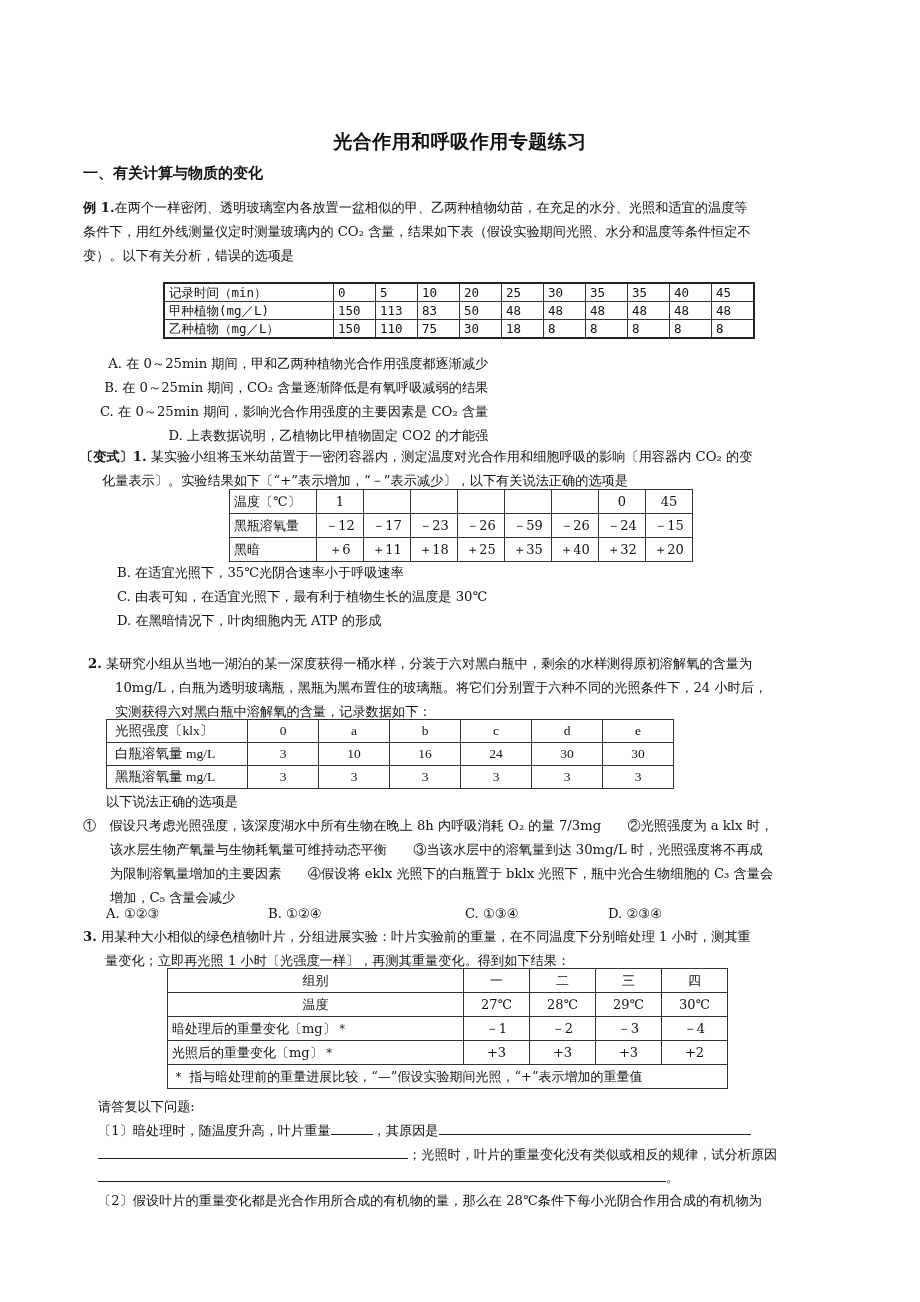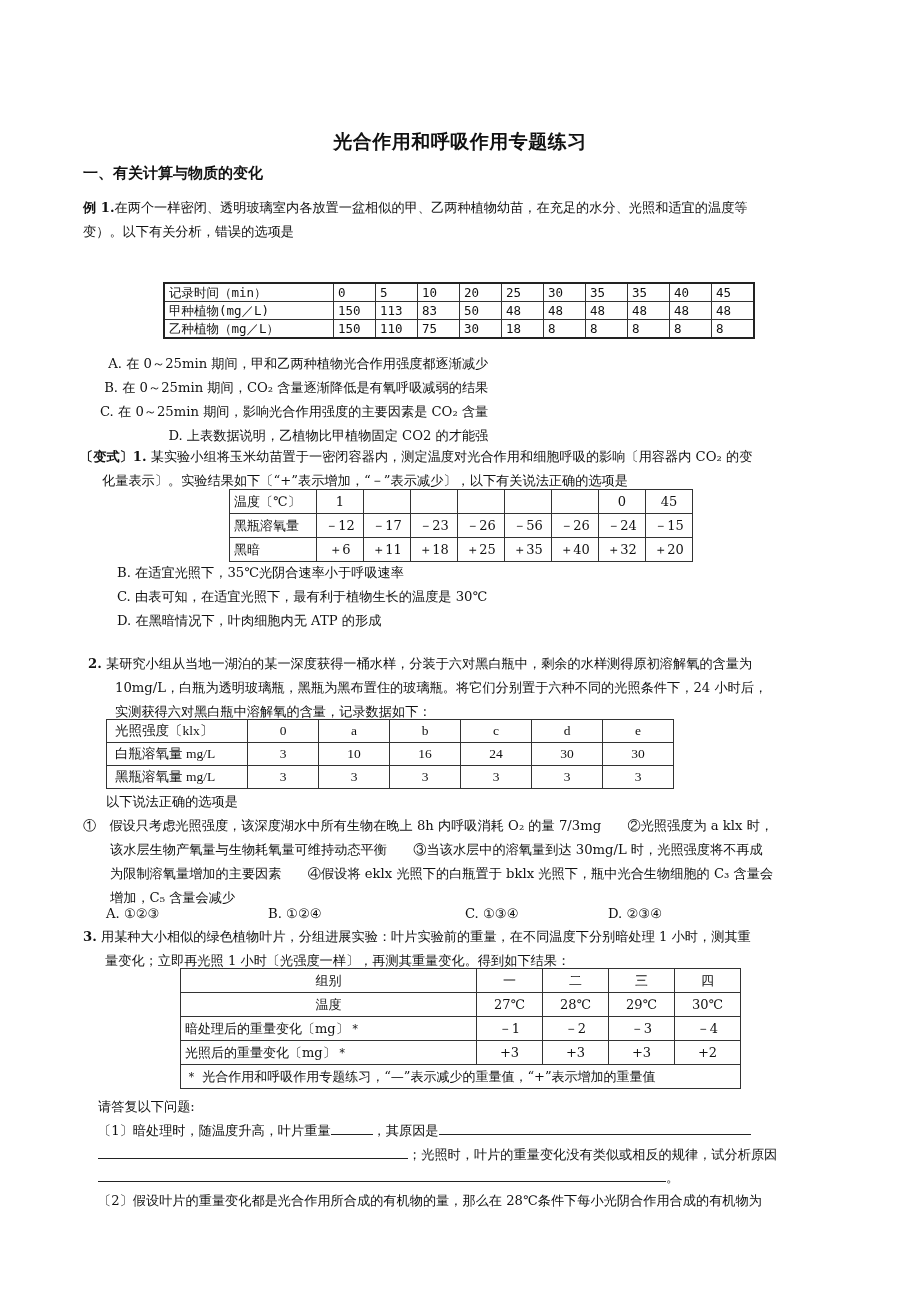--- a/index.html
+++ b/index.html
@@ -16,35 +16,36 @@
   .t1 { left:163px; top:282px; border:2px solid #222; }
   .t1 td { height:17px; line-height:17px; font-family:"DejaVu Sans Mono","Liberation Mono",monospace; font-size:12.5px; }
   .t1 td.h { width:160px;margin-left:12px; }
   .t1 td.v { width:33px; }
   .t2 { left:229px; top:489px; }
   .t2 td { height:23px; text-align:center; width:38px;margin-top:46px; }
   .t2 td.h { text-align:left; width:78px; }
   .t3 { left:106px; top:719px; }
   .t3 td { height:22px; text-align:center; width:62px; font-family:"Liberation Serif",serif; font-size:13.5px; }
   .t3 td.h { width:128px; text-align:left; padding-left:8px; }
-  .t4 { left:180px; top:968px; }
+  .t4 { left:167px; top:968px; }
   .t4 td { height:23px; text-align:center; width:57px; }
   .t4 td.h { width:287px; }
   .t4 td.hl { text-align:left; }
   .t4 td.note { text-align:left; }
   .blank { display:inline-block; border-bottom:1px solid #222; height:14px; vertical-align:baseline; }
 </style>
 </head>
 <body>
 
 <div class="abs title">光合作用和呼吸作用专题练习</div>
 <div class="abs h1">一、有关计算与物质的变化</div>
 
 <div class="abs p" style="top:196px;">
   <div><span class="bold">例 1.</span><span>在两个一样密闭、透明玻璃室内各放置一盆相似的甲、乙两种植物幼苗，在充足的水分、光照和适宜的温度等</span></div>
+  <div>条件下，用红外线测量仪定时测量玻璃内的 CO₂ 含量，结果如下表（假设实验期间光照、水分和温度等条件恒定不</div>
   <div>变）。以下有关分析，错误的选项是</div>
 </div>
 
 <table class="t1">
   <tbody id="t1body">
       <tr>
         <td class="h">记录时间（min）</td>
         <td class="v">0</td>
         <td class="v">5</td>
         <td class="v">10</td>
@@ -109,21 +110,21 @@
         <td class="v"></td>
         <td class="v">0</td>
         <td class="v">45</td>
       </tr>
       <tr>
         <td class="h">黑瓶溶氧量</td>
         <td class="v">－12</td>
         <td class="v">－17</td>
         <td class="v">－23</td>
         <td class="v">－26</td>
-        <td class="v">－56</td>
+        <td class="v">－59</td>
         <td class="v">－26</td>
         <td class="v">－24</td>
         <td class="v">－15</td>
       </tr>
       <tr>
         <td class="h">黑暗</td>
         <td class="v">＋6</td>
         <td class="v">＋11</td>
         <td class="v">＋18</td>
         <td class="v">＋25</td>
@@ -222,21 +223,21 @@
         <td class="v">－4</td>
       </tr>
       <tr>
         <td class="h hl">光照后的重量变化〔mg〕＊</td>
         <td class="v">+3</td>
         <td class="v">+3</td>
         <td class="v">+3</td>
         <td class="v">+2</td>
       </tr>
       <tr>
-        <td colspan="5" class="note">＊ 光合作用和呼吸作用专题练习，“—”表示减少的重量值，“+”表示增加的重量值</td>
+        <td colspan="5" class="note">＊ 指与暗处理前的重量进展比较，“—”假设实验期间光照，“+”表示增加的重量值</td>
       </tr>
     </tbody>
 </table>
 
 <div class="abs p" style="top:1095px; left:98px;">请答复以下问题:</div>
 
 <div class="abs p" style="top:1119px; left:98px;">
   <span>〔1〕暗处理时，随温度升高，叶片重量</span><span class="blank" style="width:42px;"></span><span>，其原因是</span><span class="blank" style="width:312px;"></span>
 </div>
 <div class="abs p" style="top:1143px; left:98px;">

